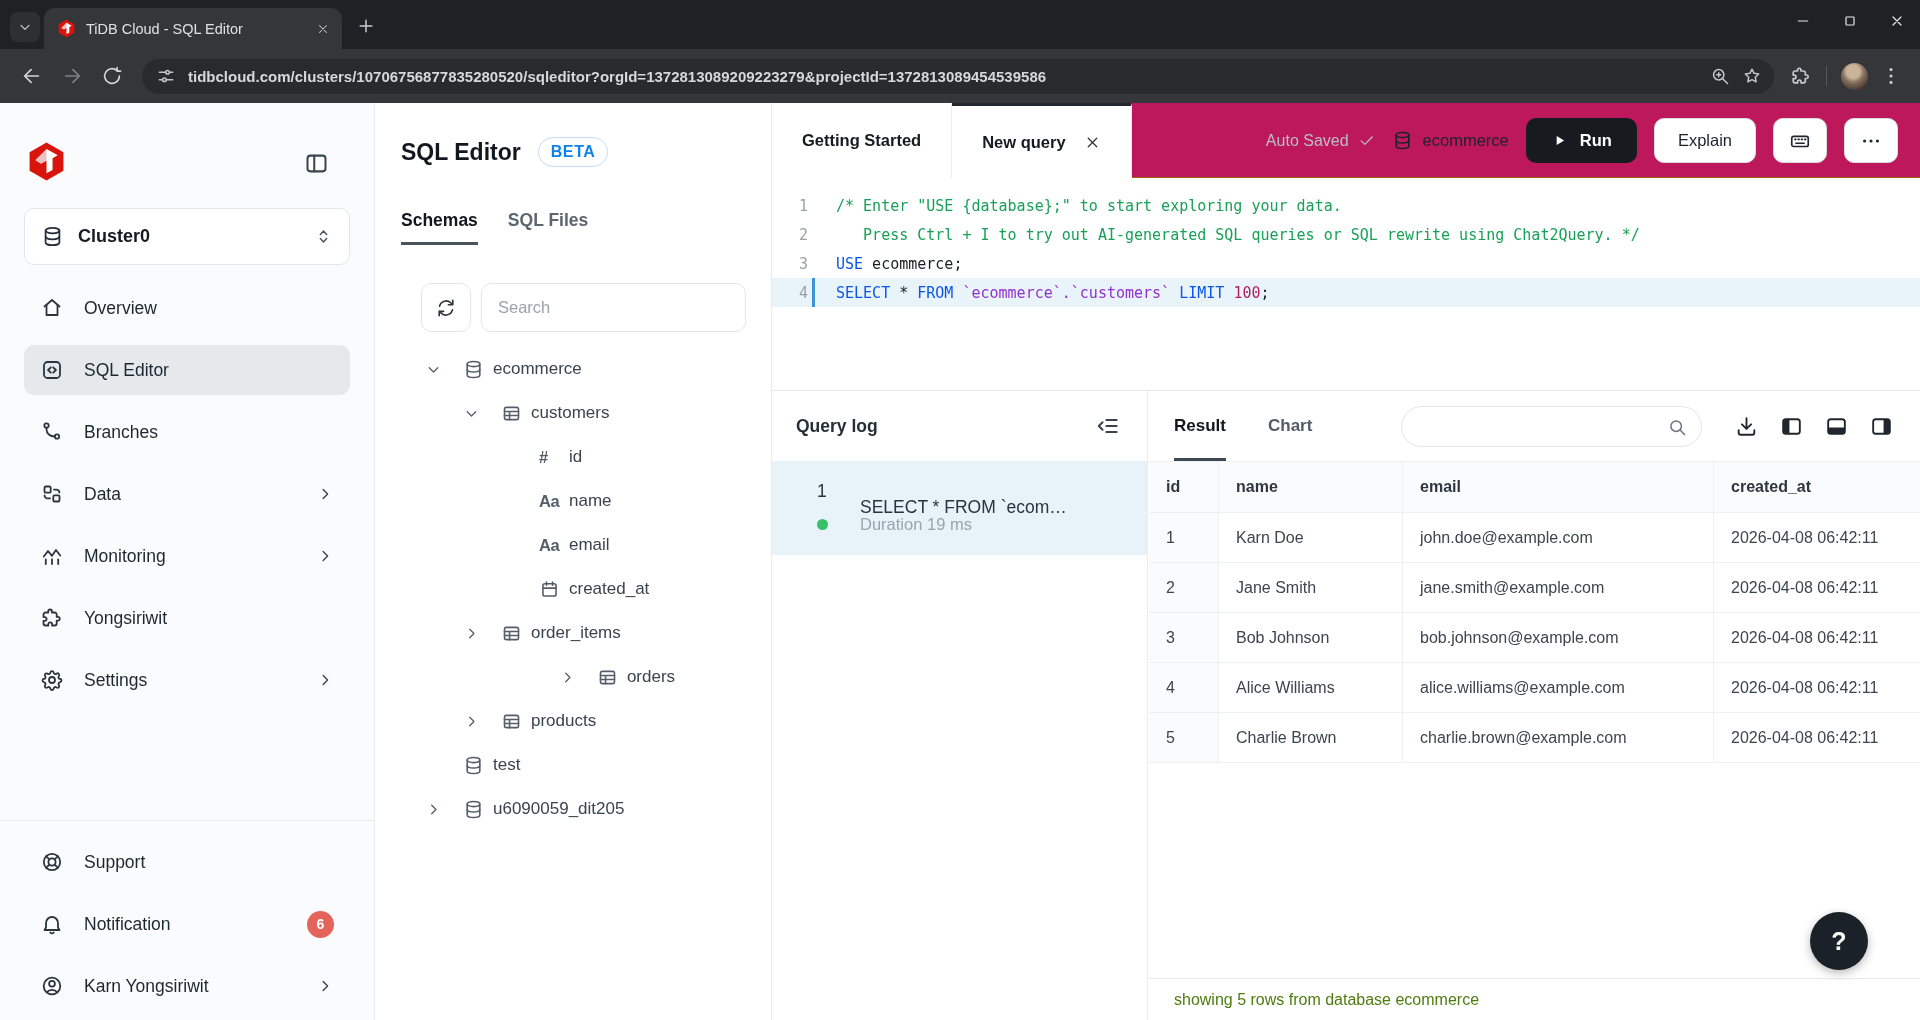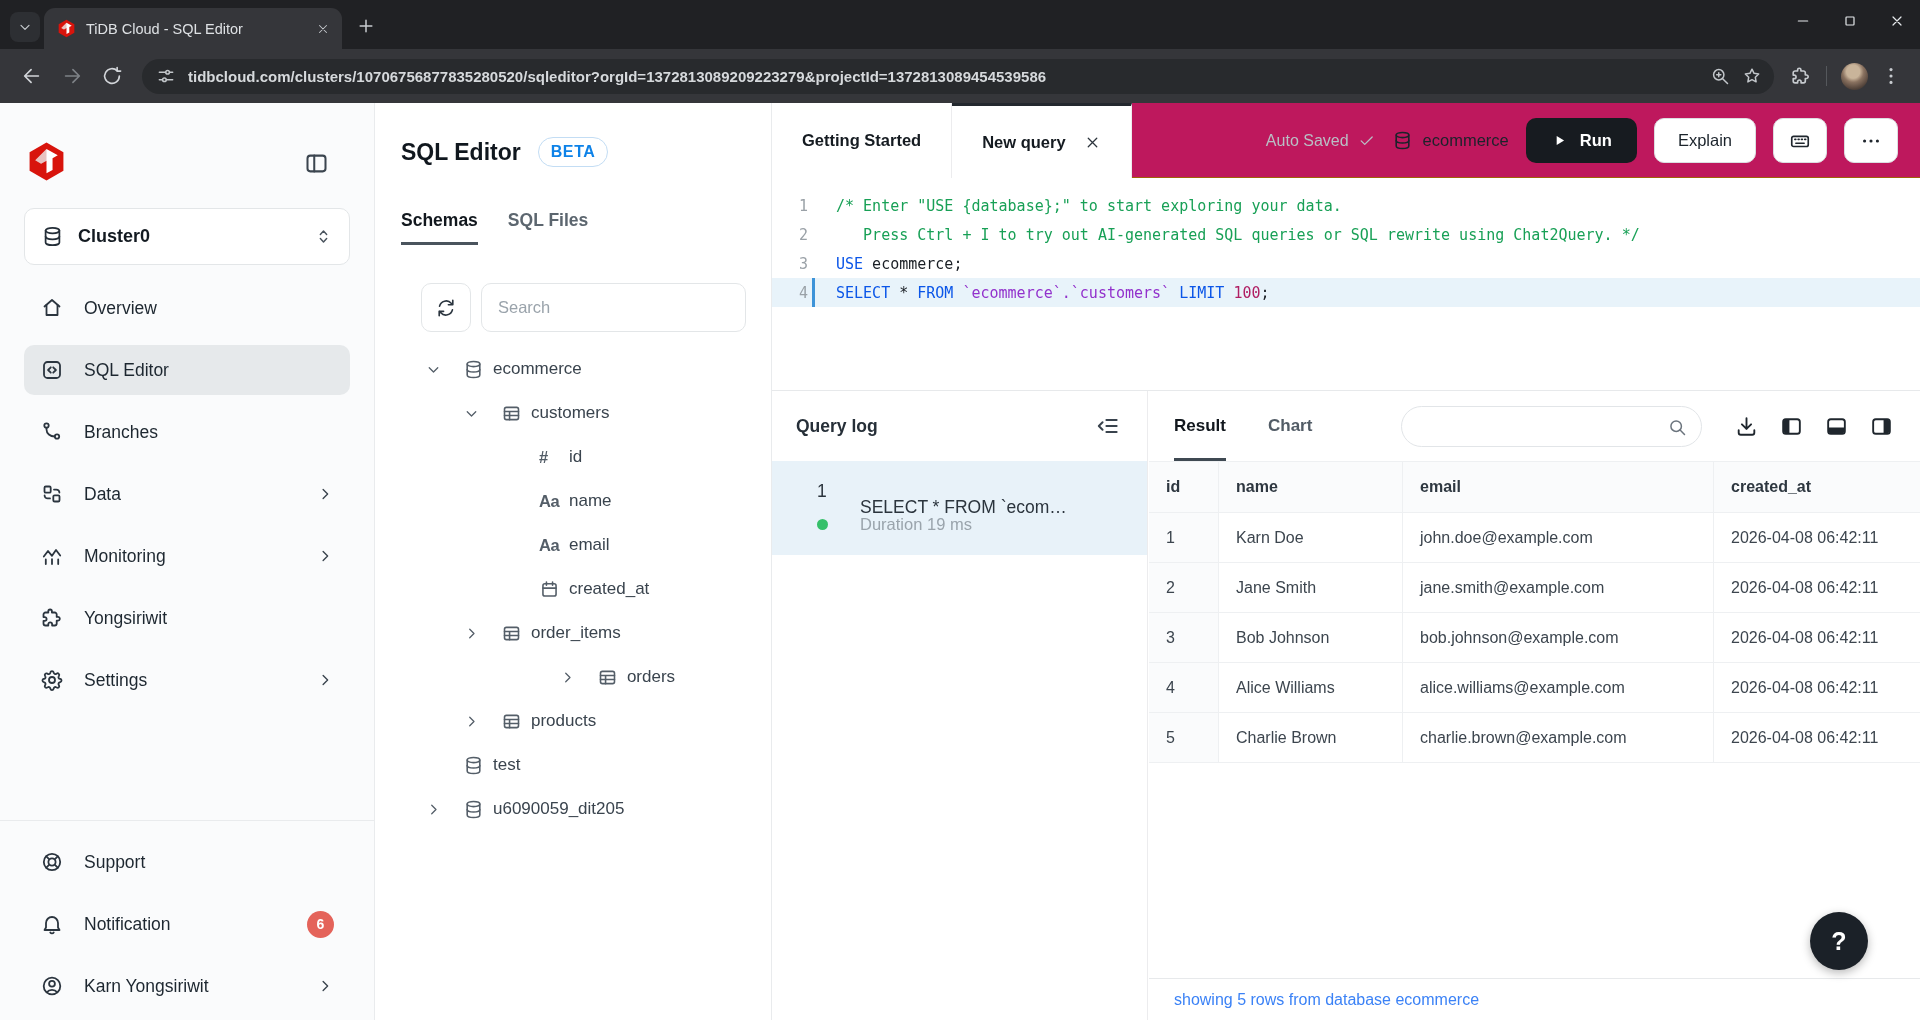--- a/index.html
+++ b/index.html
@@ -144,21 +144,21 @@
   .res-search .ic { width:20px; height:20px; color:#6b747d; flex:none; }
   .res-actions { position:absolute; right:26px; top:23px; display:flex; gap:20px; }
   .res-act { width:25px; height:25px; border:none; background:none; color:#1f262d; padding:0; }
   #result-table { position:absolute; top:70px; left:0; right:0; }
   .tr { display:flex; height:50px; border-bottom:1px solid #eef0f2; font-size:16px; color:#3c454e; }
   .tr.head { height:52px; background:#fafbfc; font-weight:700; color:#2e3740; border-top:1px solid #eef0f2; }
   .td { display:flex; align-items:center; padding-left:17px; border-right:1px solid #eef0f2; overflow:hidden; white-space:nowrap; }
   .col-0 { width:70px; } .col-1 { width:184px; } .col-2 { width:311px; } .col-3 { flex:1; border-right:none; }
   .idcell { background:#fafbfc; }
   .res-footer { position:absolute; left:0; right:0; top:587px; height:43px; border-top:1px solid #e7e9eb;
-                display:flex; align-items:center; padding-left:25px; font-size:16px; color:#3b82f6; }
+                display:flex; align-items:center; padding-left:25px; font-size:16px; color:#4d7c0f; }
   .help-btn { position:absolute; left:661px; top:521px; width:58px; height:58px; border-radius:50%; border:none;
               background:#1b2128; color:#fff; font-size:25px; font-weight:700; box-shadow:0 3px 10px rgba(0,0,0,.28);
               display:flex; align-items:center; justify-content:center; }
   .ic { display:inline-block; }
 </style>
 </head>
 <body>
 
 <div class="browser">
   <div class="tabstrip">

